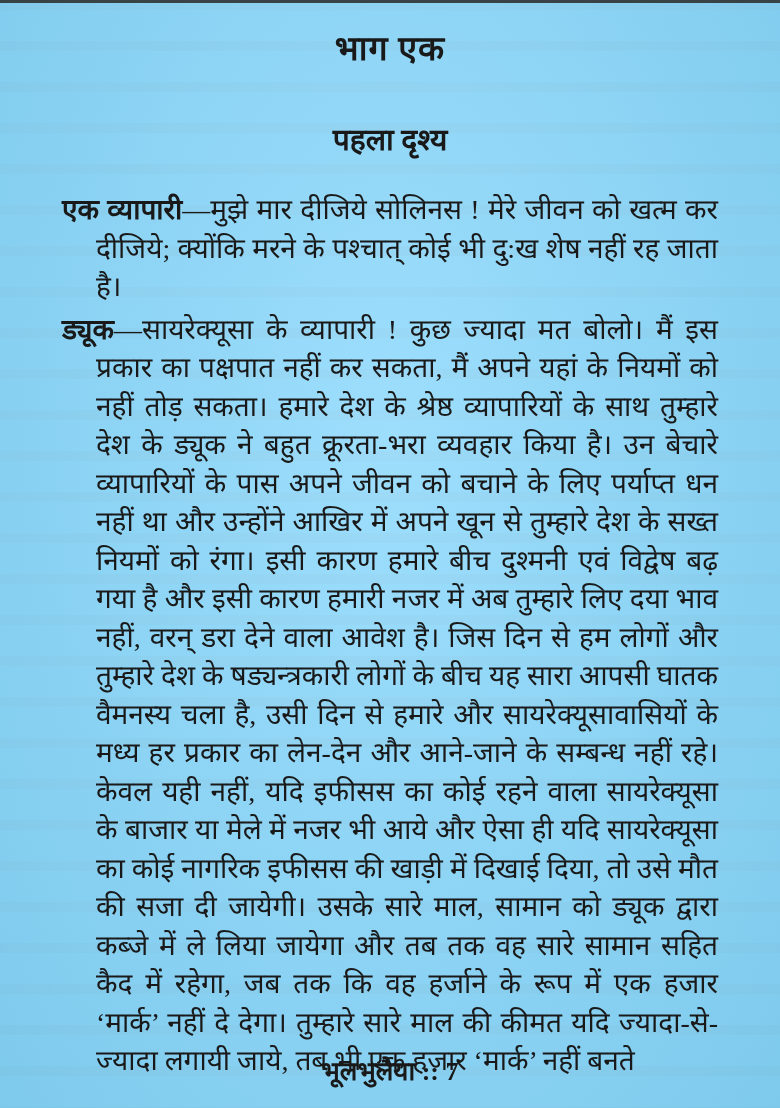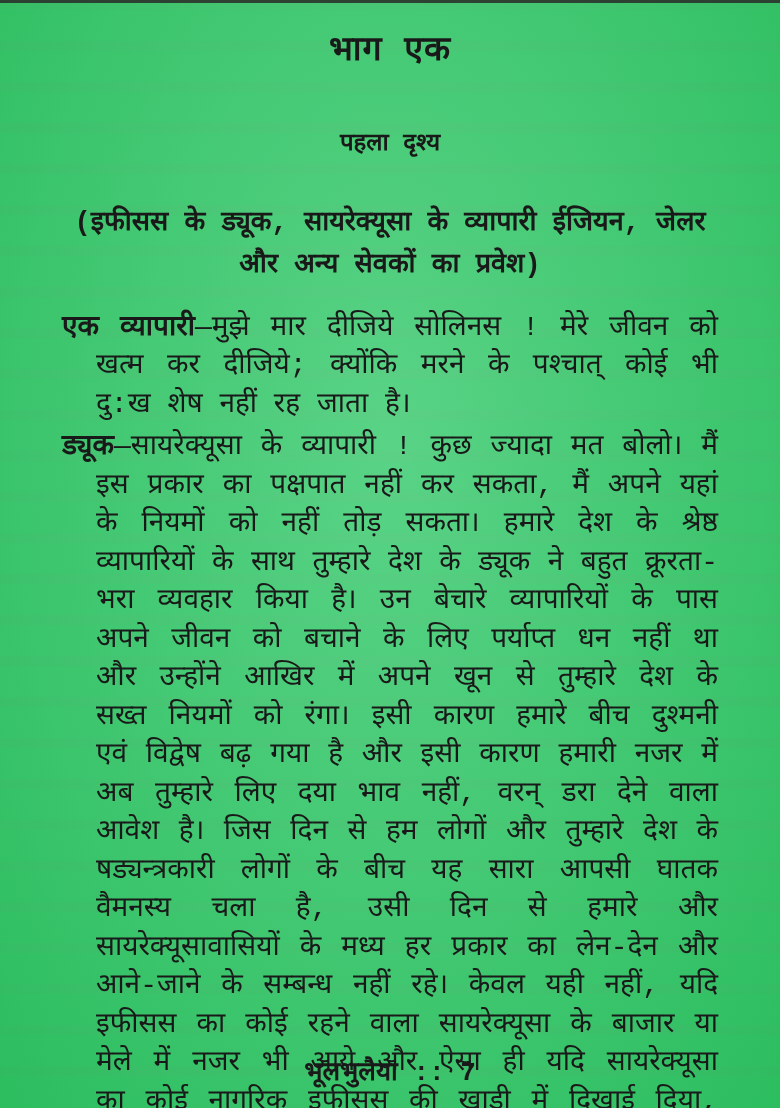--- a/index.html
+++ b/index.html
@@ -5,23 +5,23 @@
   html, body {
     margin: 0;
     padding: 0;
     background: #b8b4aa;
   }
   .page {
     position: relative;
     width: 780px;
     height: 1108px;
     margin: 0 auto;
-    background: #22c55e;
+    background: #7dd3fc;
     color: #191919;
-    font-family: Liberation Mono, monospace;
+    font-family: Liberation Serif, serif;
     overflow: hidden;
     box-sizing: border-box;
   }
   
   .page::before {
     content: "";
     position: absolute;
     inset: 0;
     background:
       radial-gradient(ellipse at 50% 40%, rgba(255,255,255,0.25), rgba(130,122,105,0.10)),
@@ -49,24 +49,24 @@
   }
   .part-title {
     margin: 0;
     padding-top: 24px;
     text-align: center;
     font-size: 34px;
     font-weight: 700;
     letter-spacing: 1px;
   }
   .scene-title {
-    margin: 16px;
+    margin: 10px;
     padding-top: 38px;
     text-align: center;
-    font-size: 24px;
+    font-size: 30px;
     font-weight: 700;
   }
   .stage-direction {
     margin: 0;
     padding-top: 30px;
     text-align: center;
     font-size: 27px;
     font-weight: 700;
     line-height: 1.55;
   }
@@ -99,21 +99,20 @@
 
 <div class="page">
   <div class="scan-edge-top"></div>
 
   <div class="content">
 
     <h1 class="part-title">भाग एक</h1>
 
     <h2 class="scene-title">पहला दृश्य</h2>
 
-    <p class="stage-direction">(इफीसस के ड्यूक, सायरेक्यूसा के व्यापारी ईजियन, जेलर और अन्य सेवकों का प्रवेश)</p>
 
     <div class="body-text">
 
       <p class="para">
         <span class="speaker">एक व्यापारी</span><span>—</span><span>मुझे मार दीजिये सोलिनस ! मेरे जीवन को खत्म कर दीजिये; क्योंकि मरने के पश्चात् कोई भी दु:ख शेष नहीं रह जाता है।</span>
       </p>
 
       <p class="para">
         <span class="speaker">ड्यूक</span><span>—</span><span>सायरेक्यूसा के व्यापारी ! कुछ ज्यादा मत बोलो। मैं इस प्रकार का पक्षपात नहीं कर सकता, मैं अपने यहां के नियमों को नहीं तोड़ सकता। हमारे देश के श्रेष्ठ व्यापारियों के साथ तुम्हारे देश के ड्यूक ने बहुत क्रूरता-भरा व्यवहार किया है। उन बेचारे व्यापारियों के पास अपने जीवन को बचाने के लिए पर्याप्त धन नहीं था और उन्होंने आखिर में अपने खून से तुम्हारे देश के सख्त नियमों को रंगा। इसी कारण हमारे बीच दुश्मनी एवं विद्वेष बढ़ गया है और इसी कारण हमारी नजर में अब तुम्हारे लिए दया भाव नहीं, वरन् डरा देने वाला आवेश है। जिस दिन से हम लोगों और तुम्हारे देश के षड्यन्त्रकारी लोगों के बीच यह सारा आपसी घातक वैमनस्य चला है, उसी दिन से हमारे और सायरेक्यूसावासियों के मध्य हर प्रकार का लेन-देन और आने-जाने के सम्बन्ध नहीं रहे। केवल यही नहीं, यदि इफीसस का कोई रहने वाला सायरेक्यूसा के बाजार या मेले में नजर भी आये और ऐसा ही यदि सायरेक्यूसा का कोई नागरिक इफीसस की खाड़ी में दिखाई दिया, तो उसे मौत की सजा दी जायेगी। उसके सारे माल, सामान को ड्यूक द्वारा कब्जे में ले लिया जायेगा और तब तक वह सारे सामान सहित कैद में रहेगा, जब तक कि वह हर्जाने के रूप में एक हजार ‘मार्क’ नहीं दे देगा। तुम्हारे सारे माल की कीमत यदि ज्यादा-से-ज्यादा लगायी जाये, तब भी एक हजार ‘मार्क’ नहीं बनते</span>
       </p>

